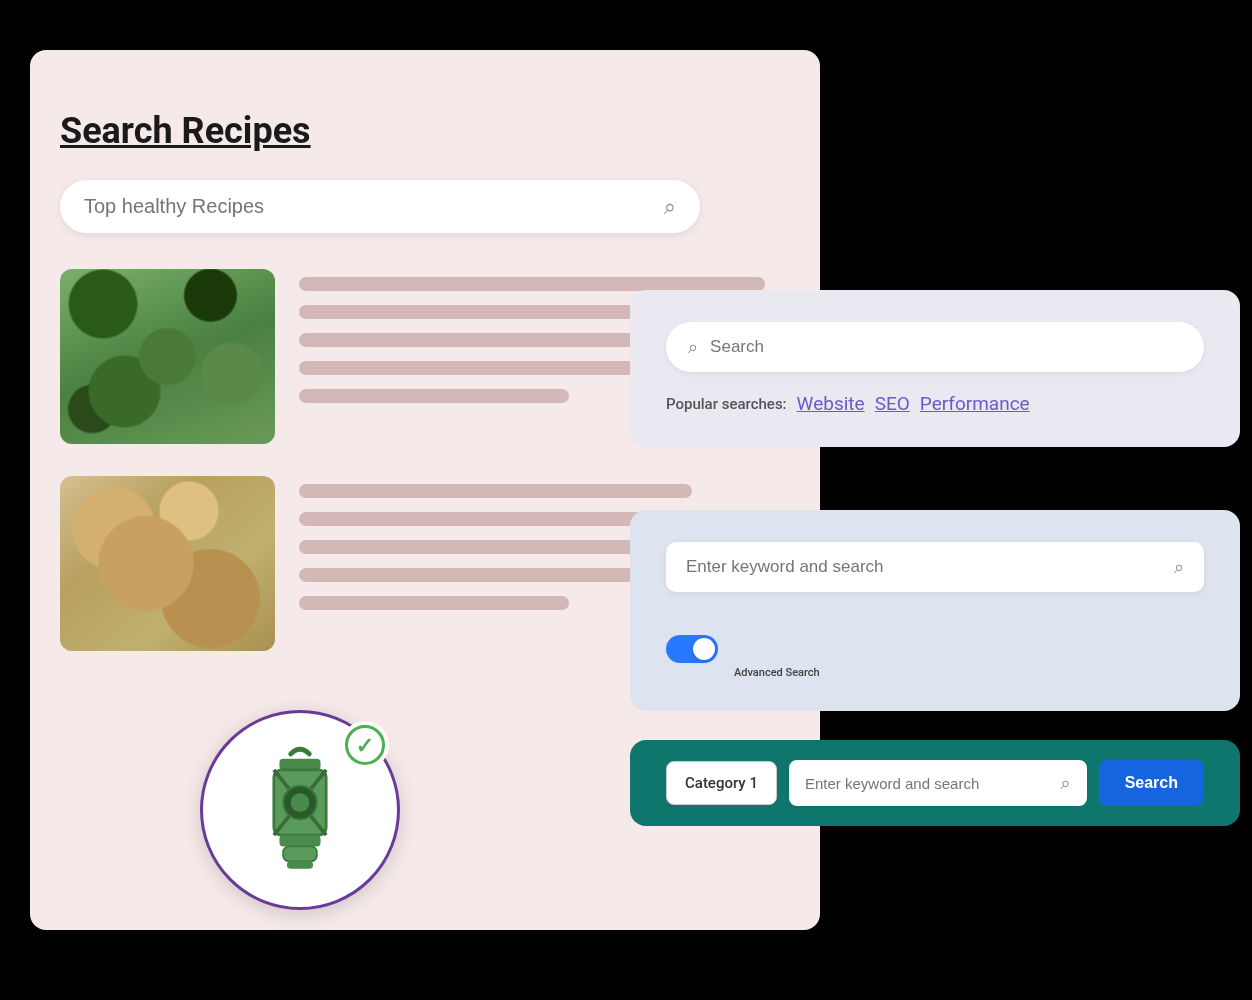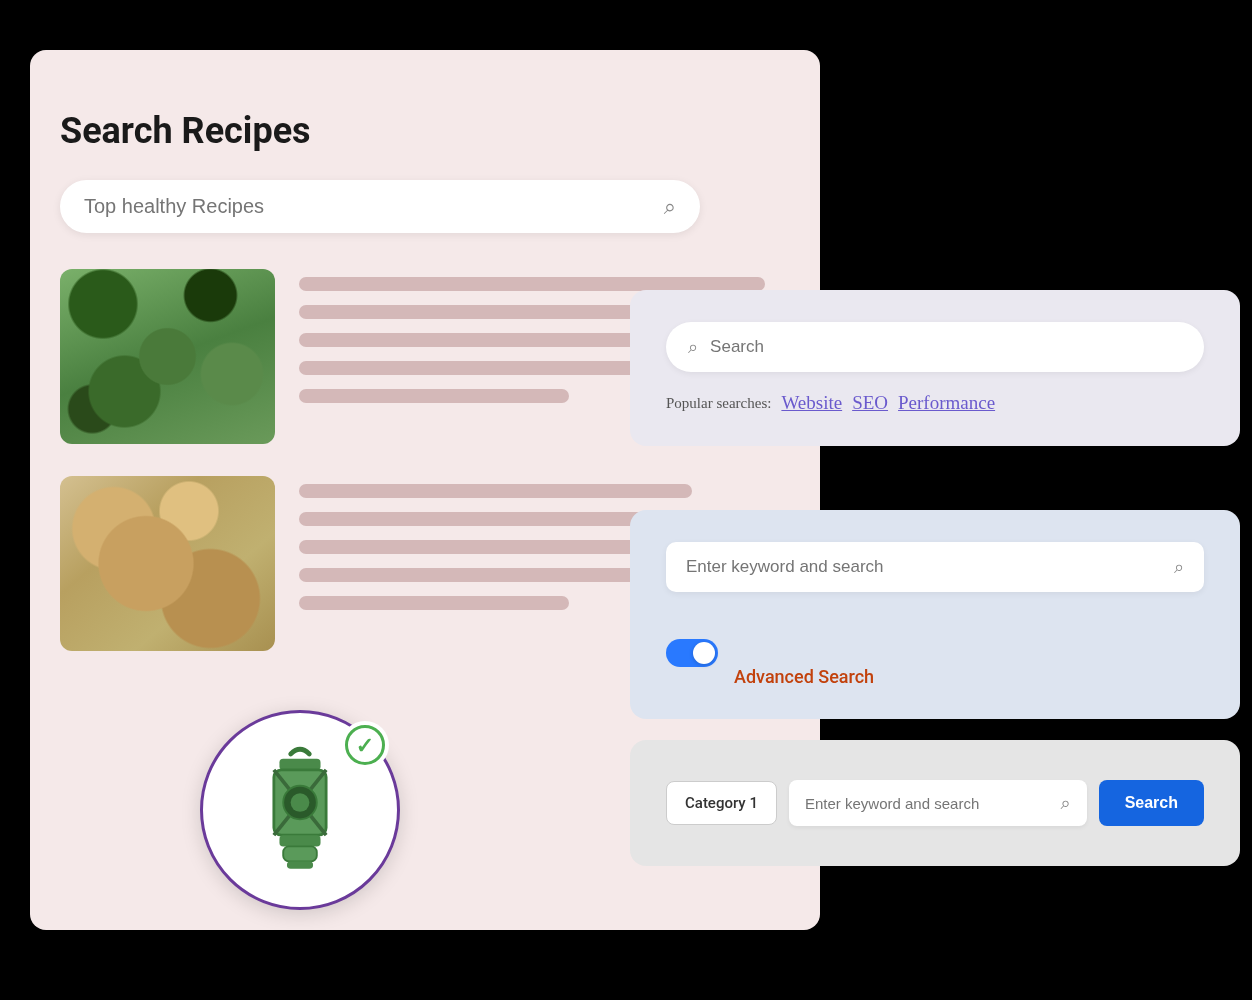--- a/index.html
+++ b/index.html
@@ -27,20 +27,21 @@
       top: 110px;
       left: 60px;
       width: 730px;
     }
 
     .page-title {
       font-size: 36px;
       font-weight: 700;
       color: #1a1a1a;
       margin-bottom: 28px;
+      text-decoration: underline;
     }
 
     .main-search-bar {
       display: flex;
       align-items: center;
       background: #fff;
       border-radius: 32px;
       padding: 14px 24px;
       width: 640px;
       box-shadow: 0 2px 8px rgba(0,0,0,0.08);
@@ -168,21 +169,20 @@
     .search-icon {
       color: #888;
       font-size: 18px;
     }
 
     .popular-searches {
       display: flex;
       align-items: center;
       gap: 10px;
       font-size: 15px;
-      font-family: Liberation Serif, serif;
     }
 
     .popular-label {
       color: #555;
       font-weight: 500;
     }
 
     .popular-link {
       color: #6a5acd;
       text-decoration: underline;
@@ -241,34 +241,34 @@
       top: 3px;
       right: 3px;
       width: 22px;
       height: 22px;
       background: #fff;
       border-radius: 50%;
       box-shadow: 0 1px 4px rgba(0,0,0,0.2);
     }
 
     .advanced-label {
-      font-size: 18px;
-      color: #c2410c;
+      font-size: 11px;
+      color: #404040;
       font-weight: 500;
       margin-top: 48px;
     }
 
     .panel-category-search {
       position: absolute;
       top: 740px;
       left: 630px;
       width: 610px;
-      background: #e5e5e5;
+      background: #0f766e;
       border-radius: 16px;
-      padding: 40px 36px;
+      padding: 20px 36px;
     }
 
     .category-search-row {
       display: flex;
       align-items: center;
       gap: 12px;
     }
 
     .category-badge {
       background: #fff;

